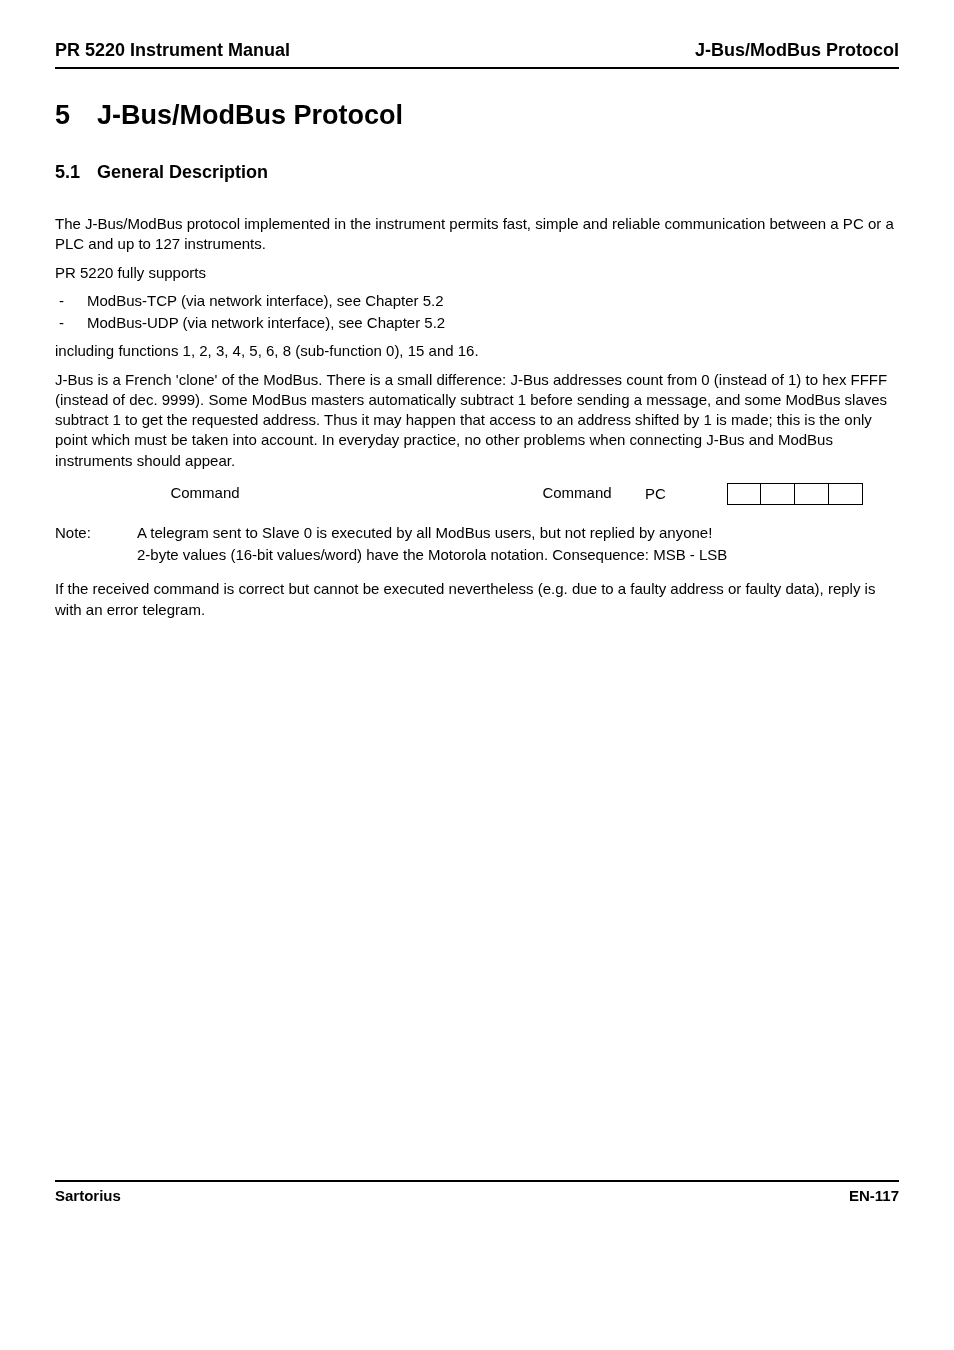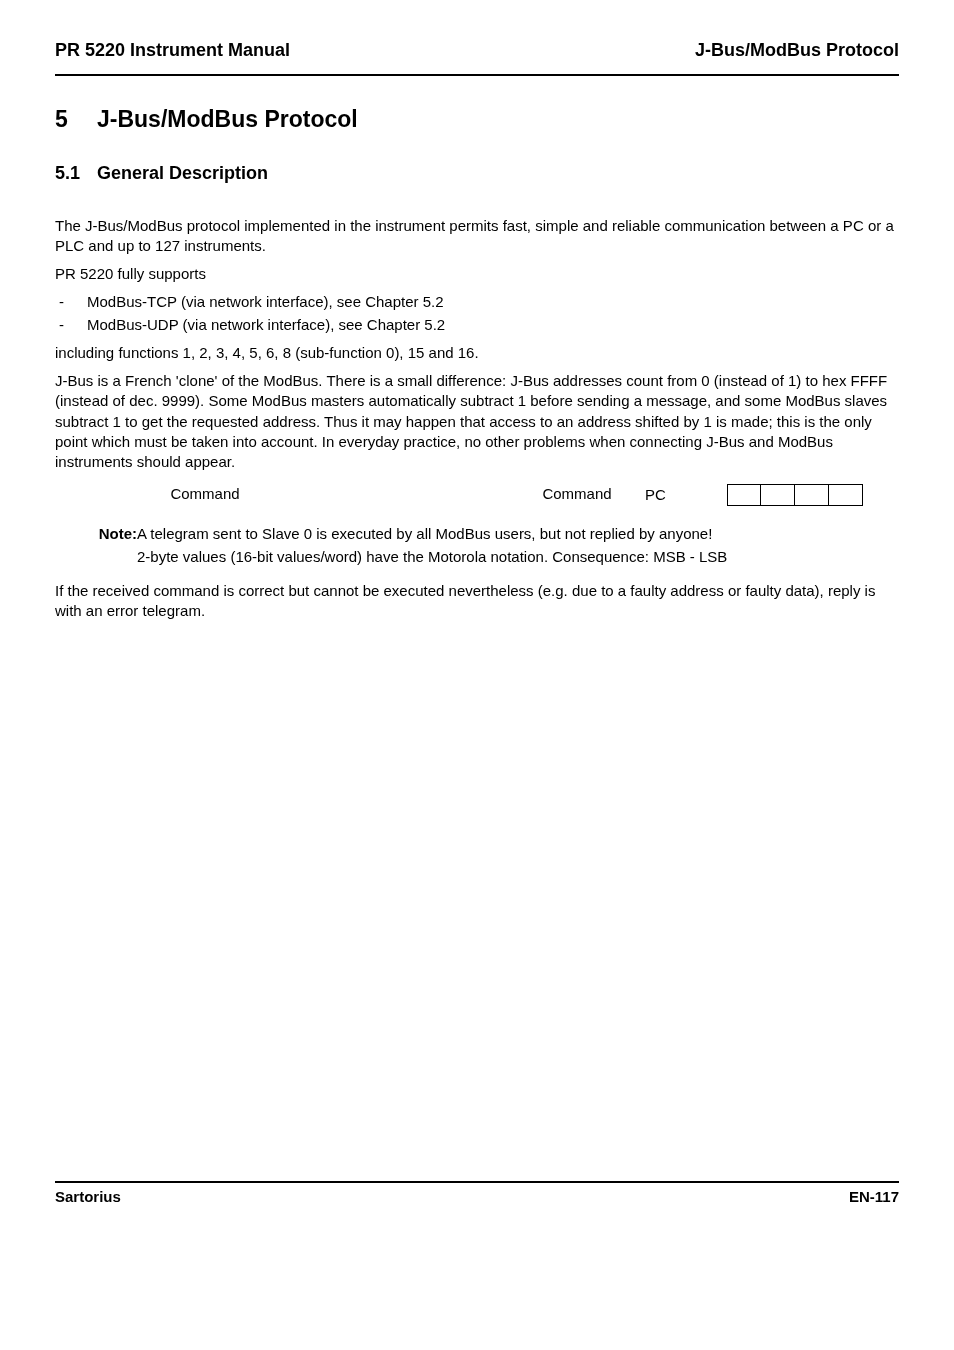--- a/index.html
+++ b/index.html
@@ -15,34 +15,34 @@
       margin: 0 auto;
       padding: 38px 55px 30px 55px;
       font-size: 15px;
       line-height: 1.35;
     }
     .header-row {
       display: flex;
       justify-content: space-between;
       align-items: baseline;
       border-bottom: 2px solid #000;
-      padding-bottom: 12px;
+      padding-bottom: 5px;
       margin-bottom: 28px;
     }
     .header-left {
       font-weight: bold;
       font-size: 18px;
     }
     .header-right {
       font-weight: bold;
       font-size: 18px;
     }
     .chapter-title {
       font-weight: bold;
-      font-size: 23px;
+      font-size: 27px;
       margin-bottom: 26px;
     }
     .chapter-title .num {
       display: inline-block;
       width: 42px;
     }
     .section-title {
       font-weight: bold;
       font-size: 18px;
       margin-bottom: 30px;
@@ -93,22 +93,21 @@
       height: 22px;
       font-size: 15px;
     }
     .note-row {
       display: flex;
       margin-top: 14px;
       margin-bottom: 2px;
     }
     .note-label {
       width: 82px;
-      font-weight: bold;
-      text-align: right;
+      font-weight: normal;
     }
     .note-text {
       flex: 1;
     }
     .note-indent {
       margin-left: 82px;
       margin-bottom: 14px;
     }
     .footer-row {
       border-top: 2px solid #000;

